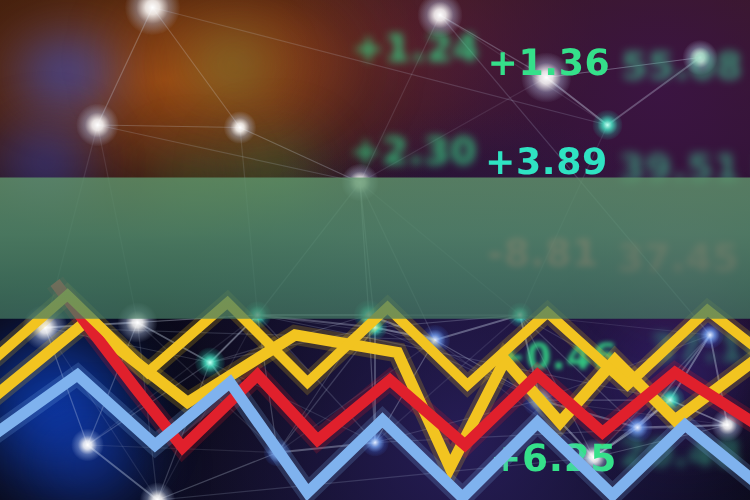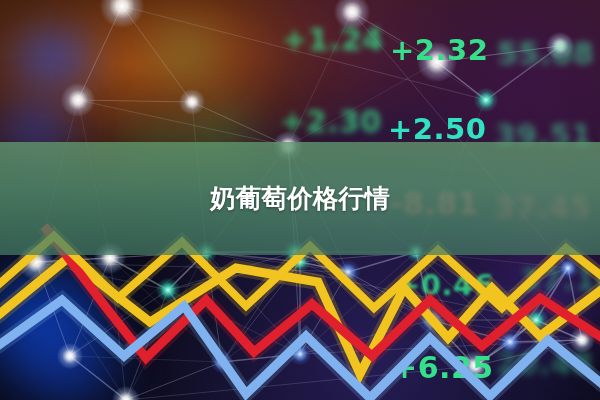--- a/index.html
+++ b/index.html
@@ -210,24 +210,24 @@
       <div class="node b" style="left: 510px; top: 342px; width: 24px; height: 24px;"></div>
       <div class="node c" style="left: 536px; top: 320px; width: 24px; height: 24px;"></div>
       <div class="node w" style="left: 582px; top: 340px; width: 26px; height: 26px;"></div>
       <div class="node b" style="left: 300px; top: 354px; width: 22px; height: 22px;"></div>
       <div class="node b" style="left: 568px; top: 268px; width: 22px; height: 22px;"></div>
       <div class="node c" style="left: 416px; top: 252px; width: 20px; height: 20px;"></div>
     </div>
 
   <div class="layer" id="ticks">
       <div class="tick up" style="left: 282px; top: 22px; font-size: 30px; opacity: 0.8; filter: blur(3.2px);">+1.24</div>
-      <div class="tick up" style="left: 390px; top: 33px; font-size: 29px; opacity: 1;">+2.32</div>
+      <div class="tick up" style="left: 390px; top: 33px; font-size: 29px; opacity: 1;">+1.36</div>
       <div class="tick dim" style="left: 497px; top: 36px; font-size: 30px; opacity: 0.72; filter: blur(3.6px);">55.08 M</div>
       <div class="tick up" style="left: 280px; top: 104px; font-size: 30px; opacity: 0.74; filter: blur(3.4px);">+2.30</div>
-      <div class="tick up2" style="left: 388px; top: 112px; font-size: 29px; opacity: 1;">+2.50</div>
+      <div class="tick up2" style="left: 388px; top: 112px; font-size: 29px; opacity: 1;">+3.89</div>
       <div class="tick dim" style="left: 495px; top: 118px; font-size: 30px; opacity: 0.66; filter: blur(3.8px);">39.51 M</div>
       <div class="tick down" style="left: 390px; top: 186px; font-size: 30px; opacity: 0.74; filter: blur(2.4px);">-8.81</div>
       <div class="tick down" style="left: 494px; top: 190px; font-size: 30px; opacity: 0.6; filter: blur(3px);">37.45 M</div>
       <div class="tick up" style="left: 396px; top: 268px; font-size: 29px; opacity: 0.86; filter: blur(1.6px);">+0.46</div>
       <div class="tick dim" style="left: 520px; top: 262px; font-size: 30px; opacity: 0.52; filter: blur(3.4px);">37.10</div>
       <div class="tick up" style="left: 392px; top: 350px; font-size: 30px; opacity: 1;">+6.25</div>
       <div class="tick dim" style="left: 496px; top: 346px; font-size: 30px; opacity: 0.5; filter: blur(3.6px);">20.48 M</div>
     </div>
 
   <svg class="layer" id="lines" viewBox="0 0 600 400" preserveAspectRatio="none">
@@ -237,16 +237,15 @@
       <polyline points="-10,292 54,236 118,298 182,242 246,306 310,246 374,308 438,250 502,308 566,248 612,284" stroke="#f2c420" stroke-width="15" opacity="0.20" fill="none" stroke-linejoin="miter"></polyline>
       <polyline points="-20,330 68,258 150,322 236,268 318,282 360,374 404,288 448,338 492,288 540,336 612,282" stroke="#f2c420" stroke-width="9" fill="none" stroke-linejoin="miter"></polyline>
       <polyline points="44,226 108,310 146,358 206,300 254,352 312,304 372,356 430,300 482,346 540,298 612,344" stroke="#e0202c" stroke-width="9" fill="none" stroke-linejoin="miter"></polyline>
       <polyline points="-22,360 62,300 124,356 184,306 246,394 306,336 370,398 430,338 490,396 548,340 612,392" stroke="#7fb2ee" stroke-width="9" fill="none" stroke-linejoin="miter"></polyline>
       <polyline points="-10,292 54,236 118,298 182,242 246,306 310,246 374,308 438,250 502,308 566,248 612,284" stroke="#f2c420" stroke-width="8" fill="none" stroke-linejoin="miter"></polyline>
     </svg>
 
   <div id="band"></div>
 
   <div id="title">
-    <div class="l2">奶葡萄价格行情</div>
   </div>
 
 </div>
 
 </body></html>

